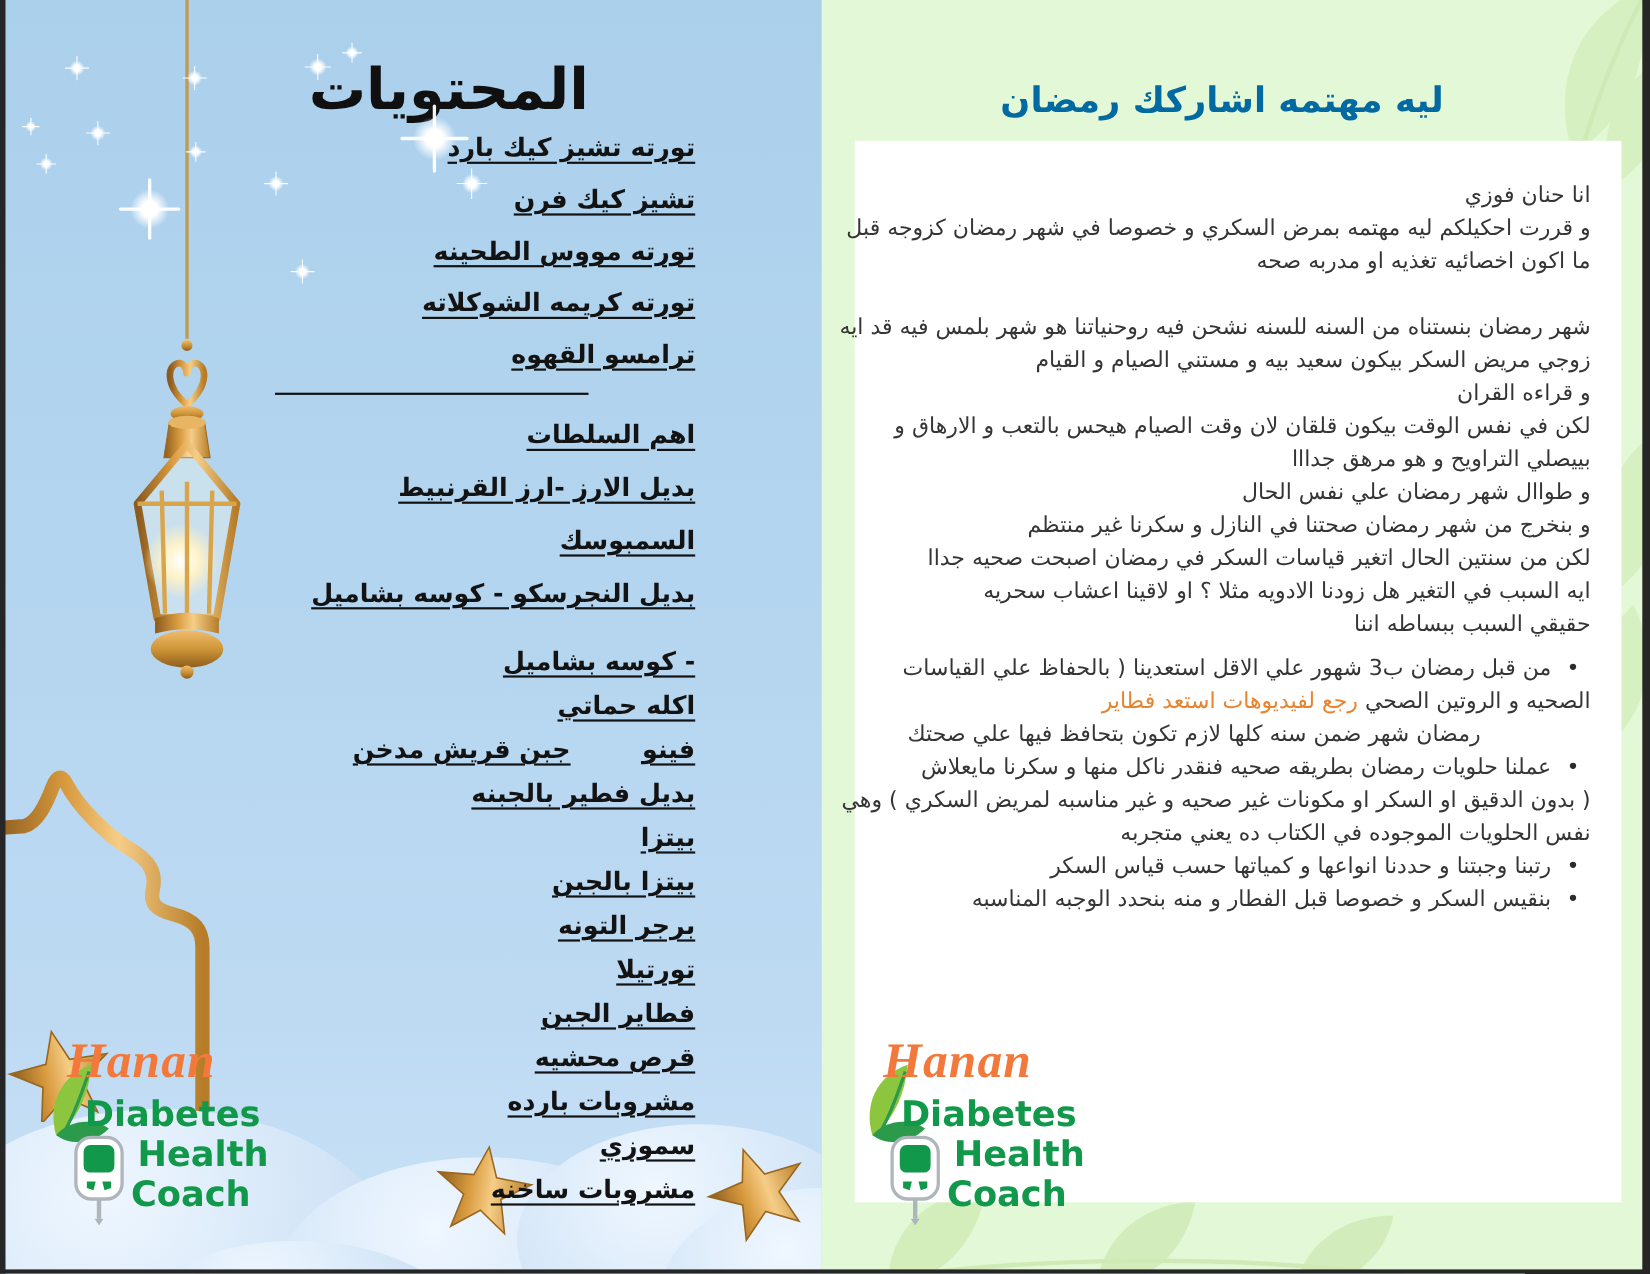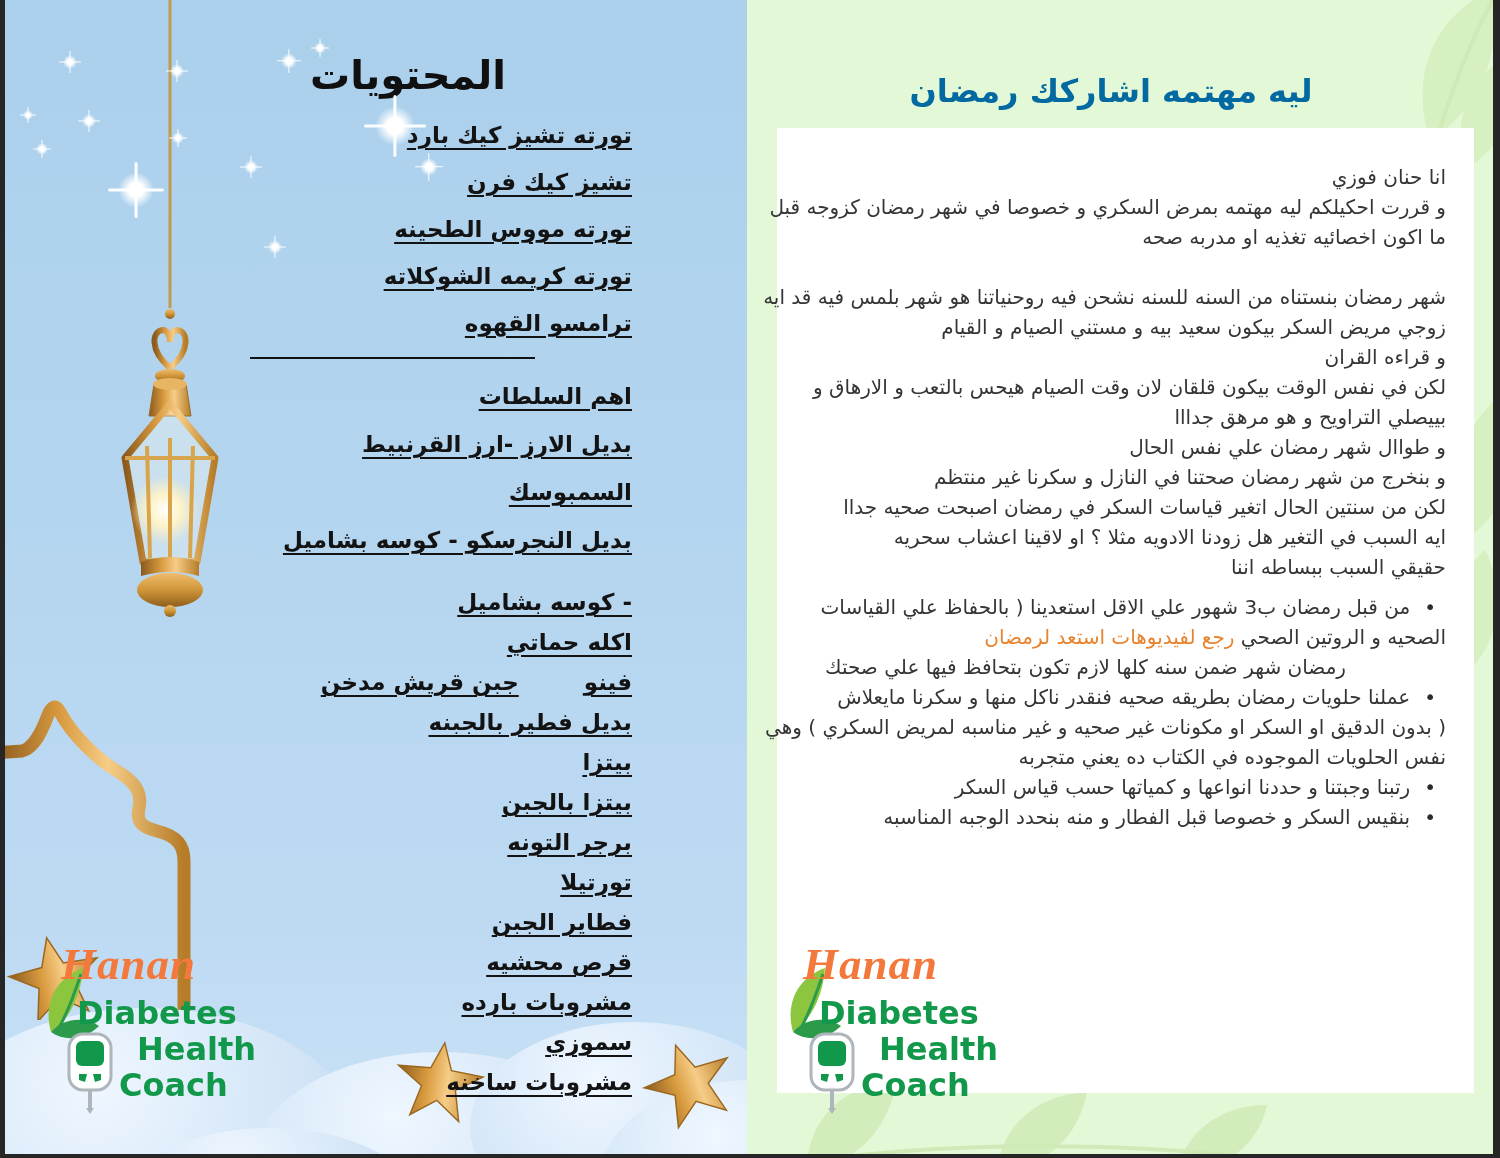--- a/index.html
+++ b/index.html
@@ -13,21 +13,21 @@
   .edge-right{right:0;top:0;width:7px;height:1158px;}
   .edge-bottom{left:0;bottom:0;width:1500px;height:4px;}
 
   
   .left-page{
     position:absolute;left:0;top:0;width:747px;height:1158px;overflow:hidden;
     background:linear-gradient(180deg,#abd0ec 0%,#b4d5ef 45%,#bedaf3 80%,#c9e2f6 100%);
   }
   .left-title{
     position:absolute;top:52px;left:408px;transform:translateX(-50%);
-    font-size:40px;font-weight:800;color:#101010;white-space:nowrap;direction:rtl;
+    font-size:52px;font-weight:800;color:#101010;white-space:nowrap;direction:rtl;
   }
   .toc{position:absolute;top:122px;right:115px;width:560px;direction:rtl;text-align:right;z-index:5;}
   .toc-item{
     font-size:23px;font-weight:700;color:#131313;line-height:26px;
     text-decoration:underline;text-decoration-thickness:2px;text-underline-offset:5px;
     margin-bottom:21px;white-space:nowrap;
   }
   .toc-item.g2{margin-bottom:22px;}
   .toc-item.after-gap{margin-bottom:36px;}
   .toc-item.tight{margin-bottom:14px;}
@@ -54,21 +54,21 @@
   .star-a{left:5px;top:935px;}
   .star-b{left:392px;top:1035px;}
   .star-c{left:640px;top:1035px;}
 
   
   .logo{position:absolute;width:210px;height:185px;z-index:20;}
   .logo .hanan{position:absolute;left:6px;top:-4px;font-family:Liberation Serif, serif;
     font-style:italic;font-weight:700;font-size:45px;color:#f2793b;letter-spacing:1px;}
   .logo .lg{position:absolute;font-weight:800;color:#12984a;font-size:32px;letter-spacing:0;}
   .logo .w1{left:22px;top:52px;}
-  .logo .w2{left:70px;top:88px;margin-left:12px;}
+  .logo .w2{left:70px;top:88px;}
   .logo .w3{left:64px;top:124px;}
   .logo svg.leaf{position:absolute;left:-12px;top:26px;}
   .logo svg.meter{position:absolute;left:12px;top:90px;}
   .logo-left{left:55px;top:942px;}
   .logo-right{left:50px;top:942px;}
 
   
   .right-page{
     position:absolute;left:747px;top:0;width:753px;height:1158px;overflow:hidden;
     background:#e3f8d6;
@@ -265,21 +265,21 @@
       <div class="t-line">لكن من سنتين الحال  اتغير قياسات السكر في رمضان اصبحت صحيه جداا</div>
       <div class="t-line">ايه السبب في التغير هل زودنا الادويه مثلا ؟ او لاقينا اعشاب سحريه</div>
       <div class="t-line">حقيقي السبب ببساطه اننا</div>
 
       <div class="bullets">
         <div class="bl t-line">
           <span class="dot">•</span>
           <span>من قبل رمضان ب3 شهور  علي الاقل استعدينا ( بالحفاظ علي القياسات</span>
         </div>
         <div class="t-line">
-          <span>الصحيه و الروتين الصحي </span><span class="link-orange">رجع لفيديوهات استعد لرمضان</span>
+          <span>الصحيه و الروتين الصحي </span><span class="link-orange">رجع لفيديوهات استعد فطاير</span>
         </div>
         <div class="t-line wrap-indent">رمضان شهر ضمن سنه كلها لازم تكون بتحافظ فيها علي صحتك</div>
         <div class="bl t-line">
           <span class="dot">•</span>
           <span>عملنا  حلويات رمضان بطريقه صحيه  فنقدر ناكل منها و سكرنا مايعلاش</span>
         </div>
         <div class="t-line">( بدون الدقيق او السكر او مكونات غير صحيه و غير مناسبه لمريض    السكري ) وهي</div>
         <div class="t-line">نفس الحلويات الموجوده في الكتاب ده يعني متجربه</div>
         <div class="bl t-line">
           <span class="dot">•</span>

